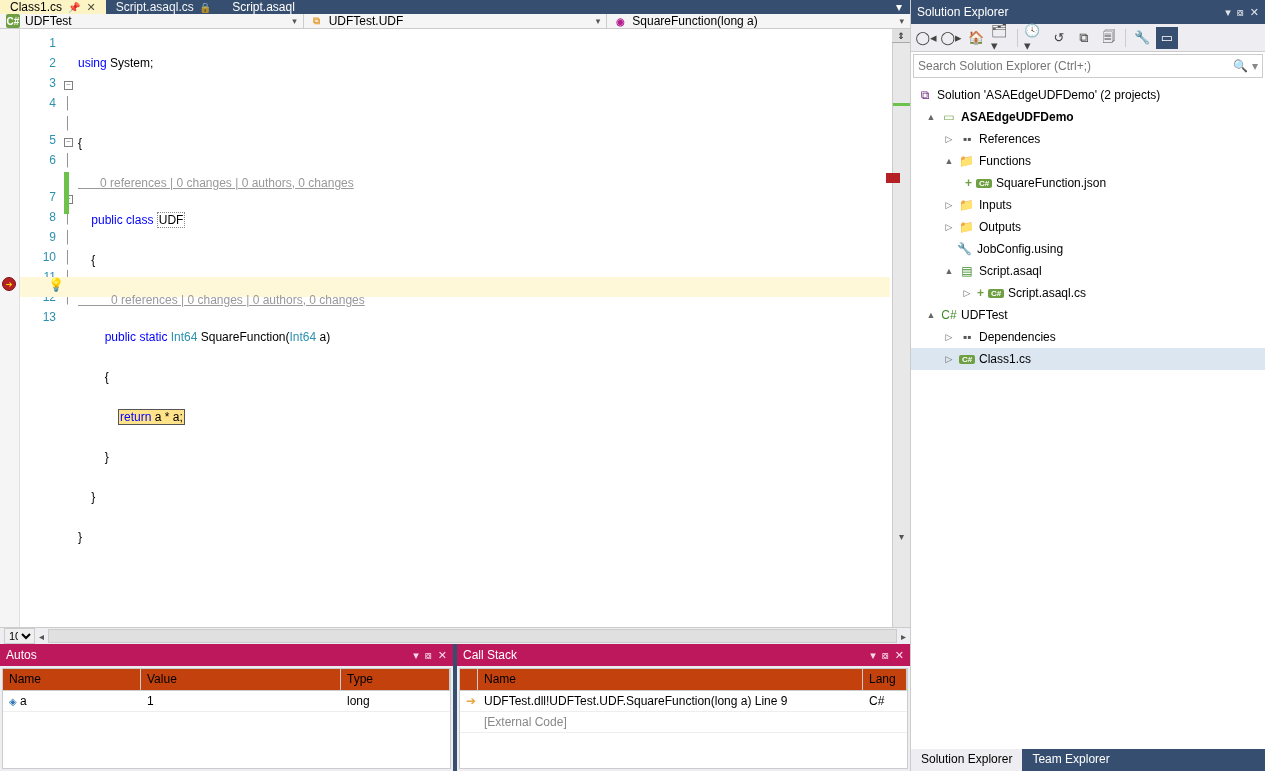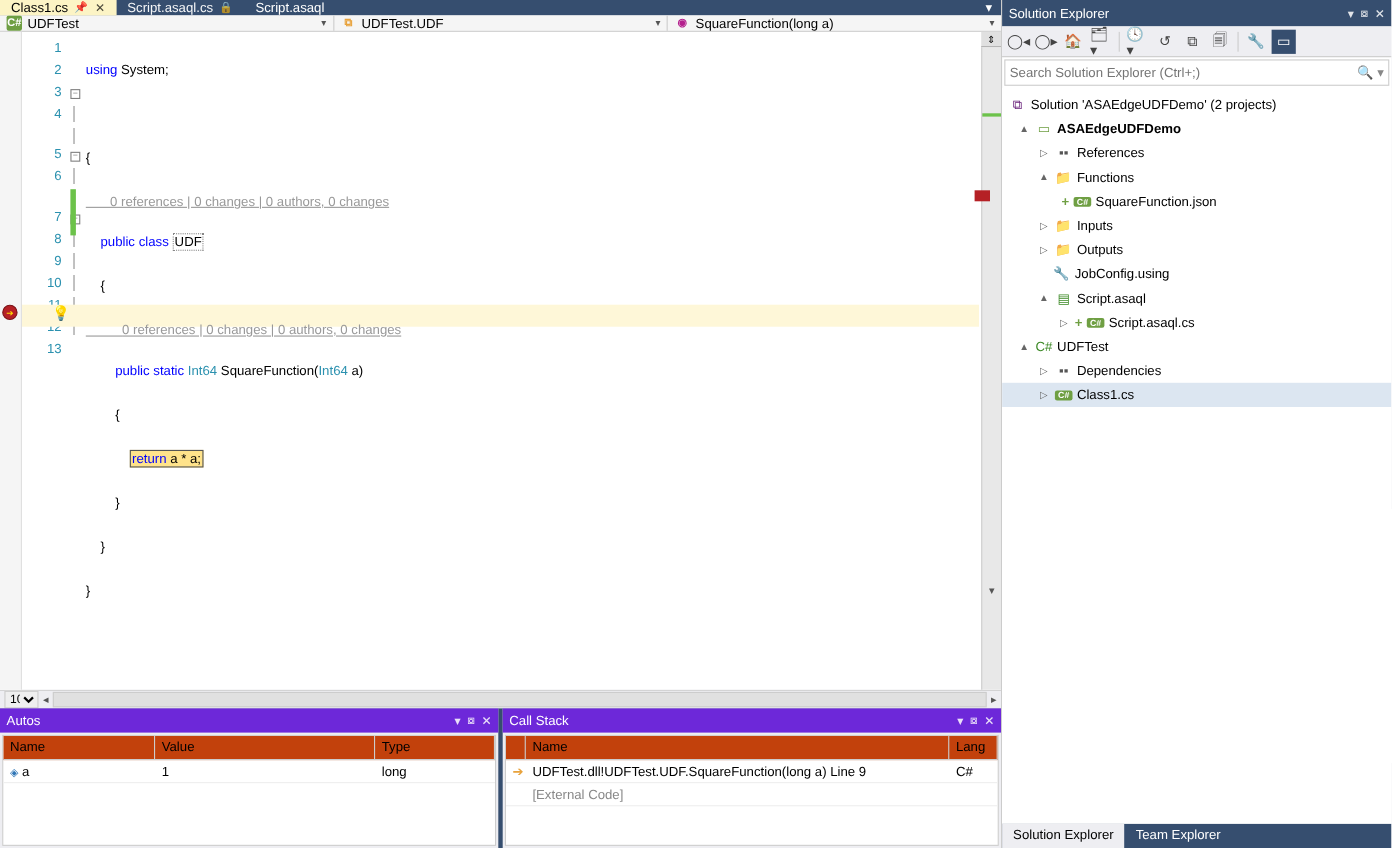--- a/index.html
+++ b/index.html
@@ -49,21 +49,21 @@
 .scroll-split { width: 18px; height: 14px; background: #e0e0e0; border-bottom: 1px solid #aaa; cursor: pointer; display: flex; align-items: center; justify-content: center; font-size: 9px; }
 
 
 .zoom-bar { height: 18px; background: #eeeef2; display: flex; align-items: center; padding: 0 4px; gap: 4px; border-top: 1px solid #ccc; }
 .zoom-bar select { font-size: 11px; border: 1px solid #ccc; width: 31px; }
 .zoom-bar .hscroll { flex: 1; height: 14px; background: #e0e0e0; border: 1px solid #ccc; }
 
 
 .bottom-panes { height: 232px; display: flex; gap: 4px; background: #364e6f; padding: 0; }
 .pane { flex: 1; display: flex; flex-direction: column; background: #eeeef2; }
-.pane-header { height: 22px; background: #6d28d9; color: #fff; display: flex; align-items: center; padding: 0 6px; gap: 6px; }
+.pane-header { height: 22px; background: #be185d; color: #fff; display: flex; align-items: center; padding: 0 6px; gap: 6px; }
 .pane-header .title { flex: 1; }
 .pane-header .ctl { cursor: pointer; opacity: 0.85; font-size: 11px; }
 .pane-grid { flex: 1; background: #fff; border: 1px solid #ccc; margin: 2px; overflow: hidden; }
 .grid-head { display: flex; background: #c2410c; border-bottom: 1px solid #ccc; height: 22px; }
 .grid-head .col { padding: 3px 6px; border-right: 1px solid #ccc; }
 .grid-row { display: flex; height: 21px; border-bottom: 1px solid #eee; }
 .grid-row .col { padding: 3px 6px; overflow: hidden; white-space: nowrap; }
 .grid-row .exp { width: 14px; text-align: center; color: #555; cursor: pointer; }
 .var-ico { color: #2e75b6; font-size: 10px; }
 .pane-tab { padding: 3px 10px; color: #fff; cursor: pointer; white-space: nowrap; overflow: hidden; }

